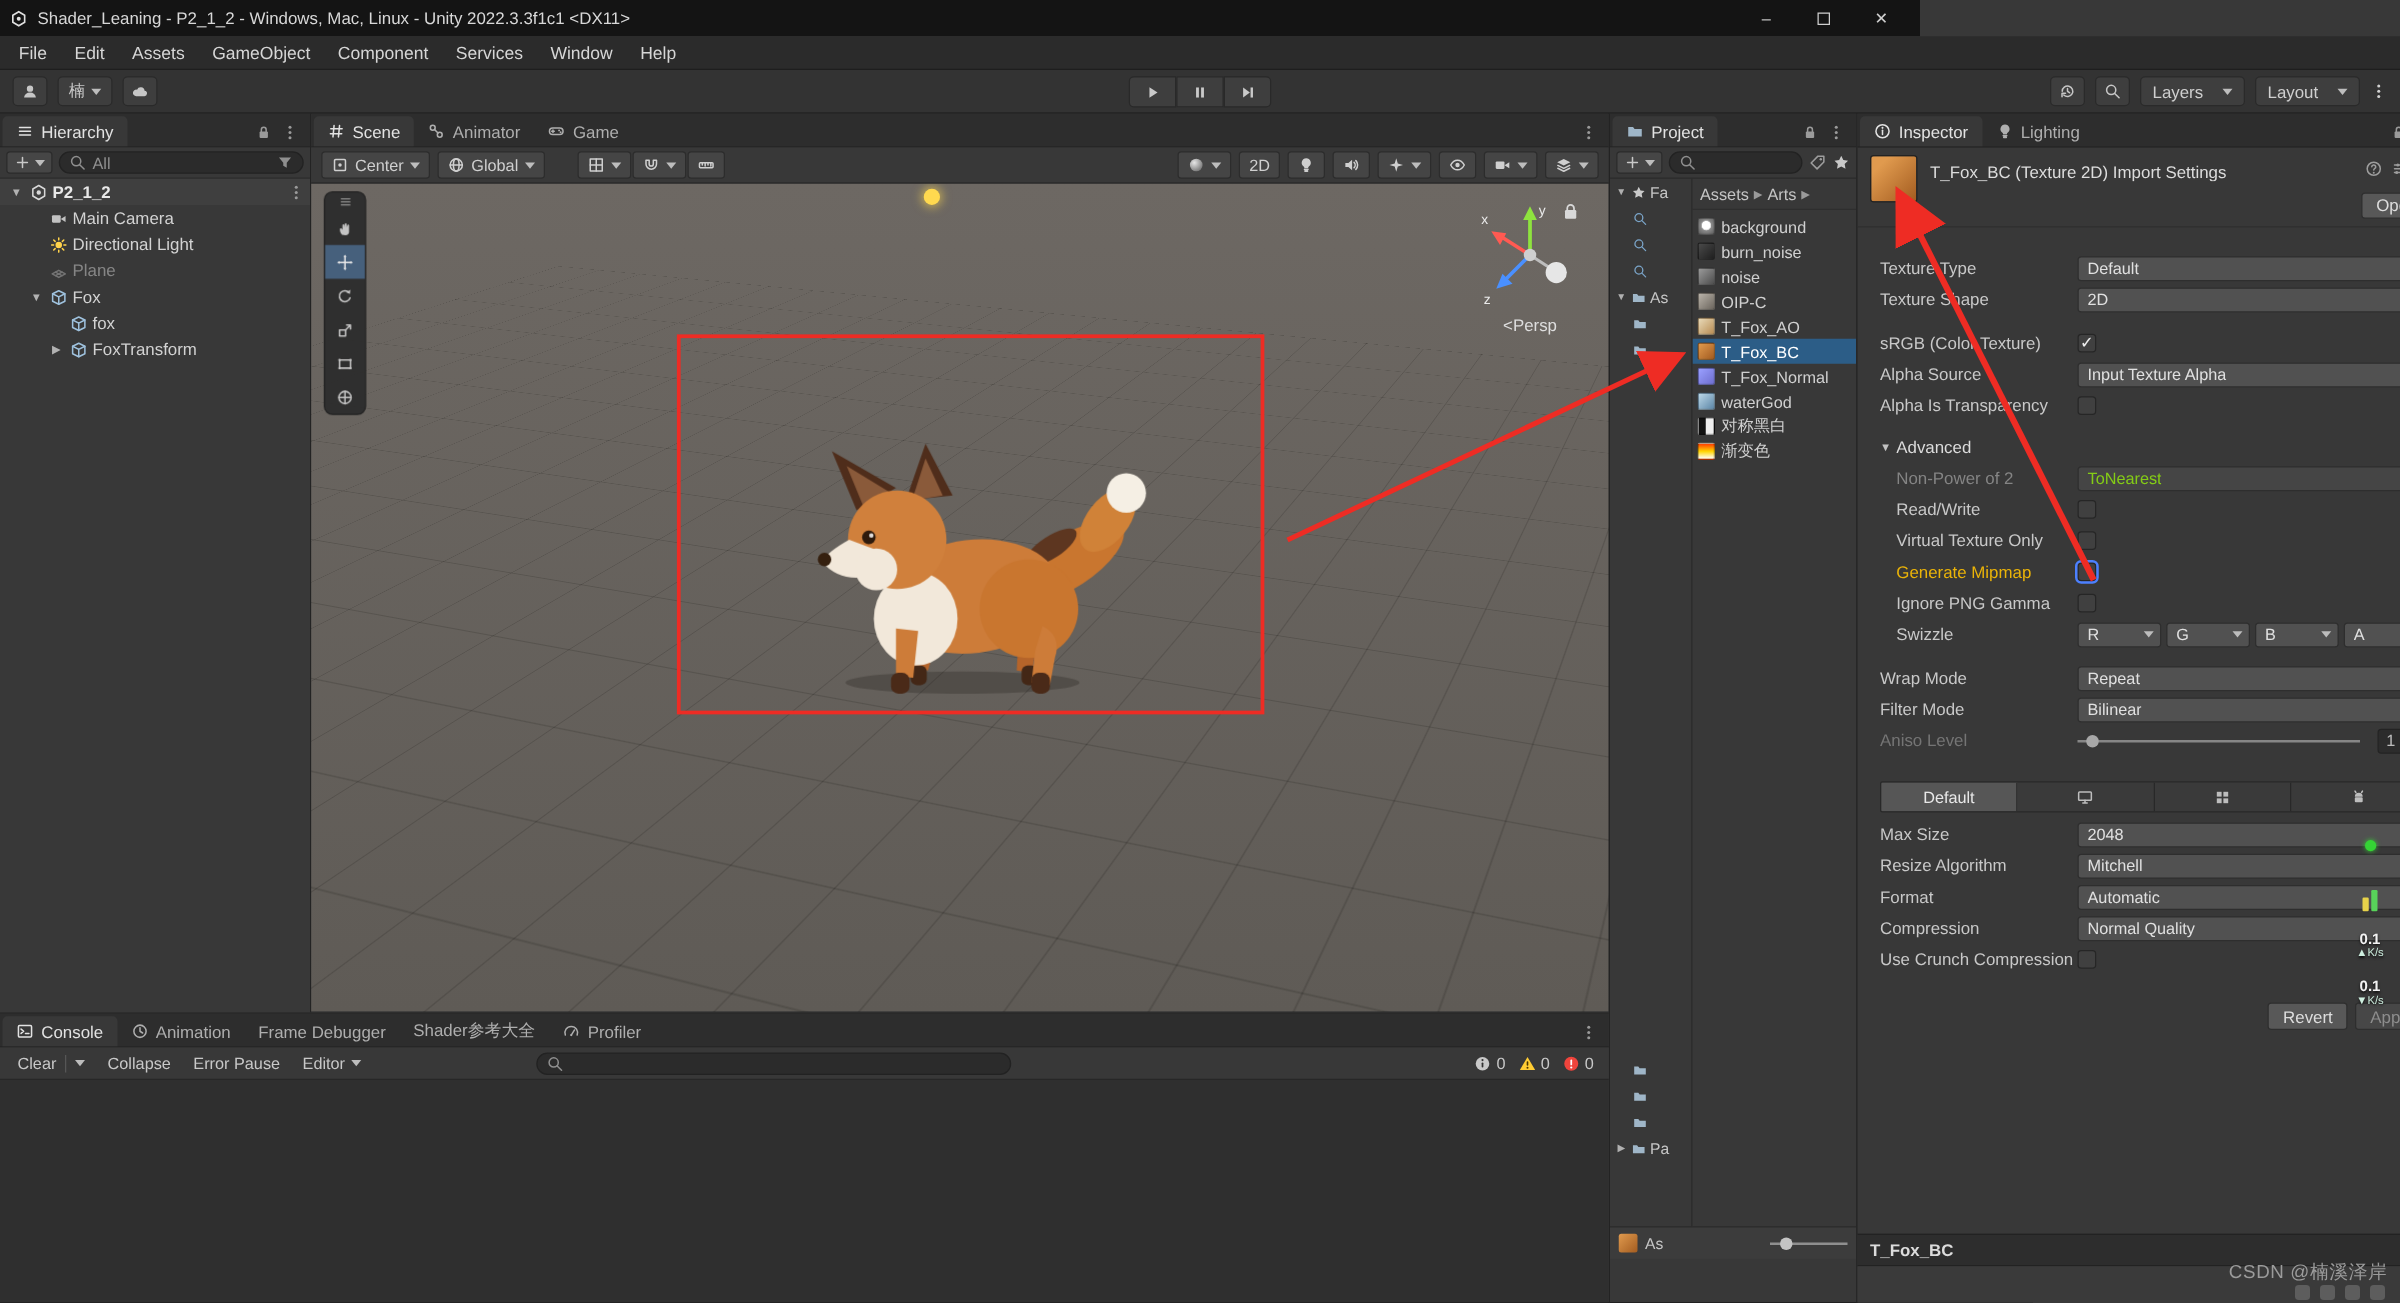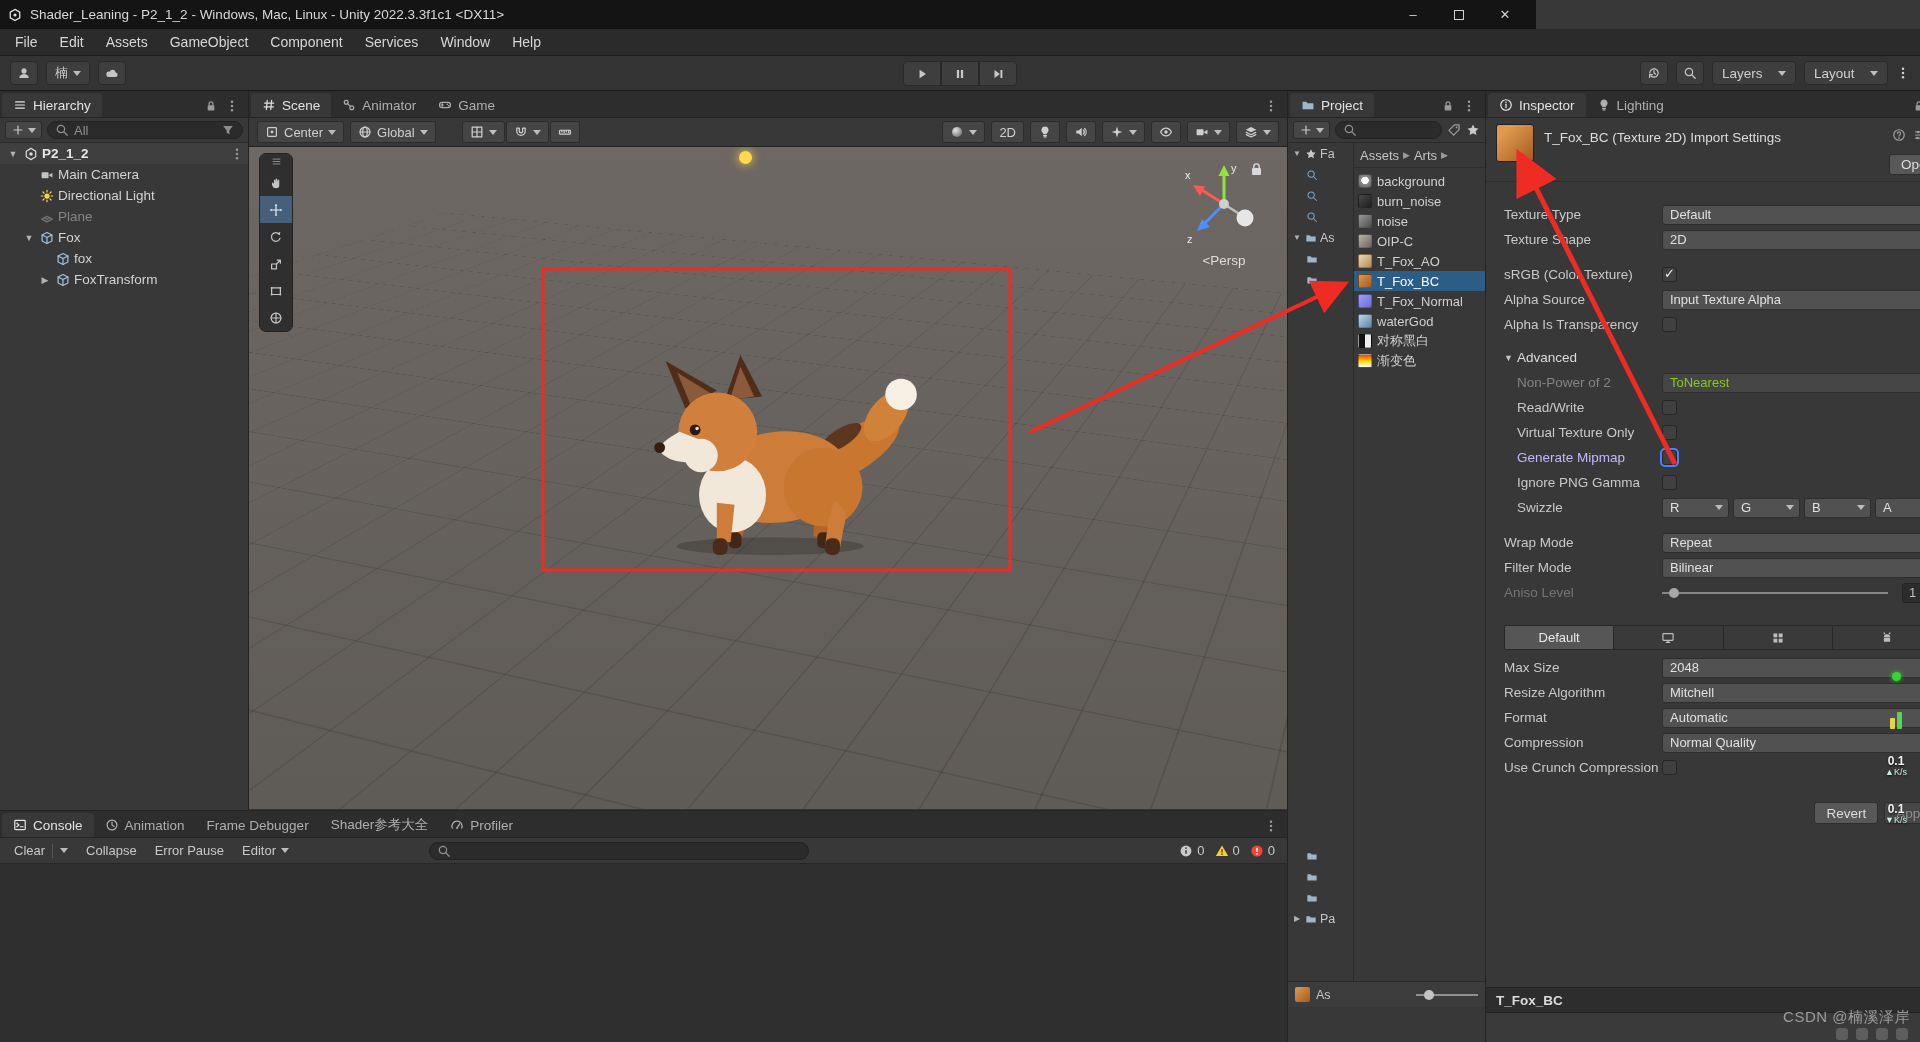--- a/index.html
+++ b/index.html
@@ -88,21 +88,21 @@
   #insp-thumb{position:absolute;left:10px;top:6px;width:38px;height:38px;border-radius:3px;background:linear-gradient(135deg,#e09a4e 20%,#a35c20);border:1px solid #222}
   #insp-title{position:absolute;left:58px;top:12px;right:70px;font-size:13.5px;color:#dcdcdc;white-space:nowrap;overflow:hidden}
   #insp-hicons{position:absolute;right:8px;top:10px;display:flex;gap:7px;color:#9d9d9d}
   .btn{background:#585858;border:1px solid #2e2e2e;border-radius:3px;height:22px;padding:0 11px;font-size:13.5px;color:#ddd;display:inline-flex;align-items:center;justify-content:center}
   .btn.disabled{color:#8d8d8d;background:#474747}
   #open-btn{position:absolute;right:10px;top:36px;height:21px}
   #insp-fields{padding-top:20px}
   .irow{display:flex;align-items:center;height:25px;padding:0 14px 0 18px}
   .ilabel{width:158px;flex:none;font-size:13.5px;color:#c8c8c8;white-space:nowrap;overflow:hidden}
   .ilabel.dim{color:#848484}
-  .ilabel.link{color:#c4b5fd}
+  .ilabel.link{color:#eab308}
   .ictrl{flex:1;display:flex;align-items:center;gap:4px;min-width:0}
   .dd{flex:1;display:flex;align-items:center;gap:4px;background:#515151;border:1px solid #2e2e2e;border-radius:3px;height:20px;padding:0 5px 0 7px;font-size:13px;color:#e0e0e0;min-width:0}
   .dd span.v{white-space:nowrap;overflow:hidden}
   .dd.disabled{background:#454545;color:#84cc16}
   .dd.disabled .caret{border-top-color:#8d8d8d}
   .cb{width:15px;height:15px;background:#404040;border:1px solid #262626;border-radius:3px;position:relative;flex:none}
   .cb.checked::after{content:"\2713";position:absolute;left:1px;top:-2px;color:#ececec;font-size:13px}
   .cb.hl{outline:2px solid #4c80ff;outline-offset:0px}
   .foldrow .farrow{width:13px;font-size:9px;color:#c2c2c2}
   .spacer8{height:8px}.spacer10{height:10px}.spacer20{height:20px}.spacer5{height:5px}
@@ -124,21 +124,21 @@
   .cbtn .divline{width:1px;height:14px;background:#565656;margin:0 2px}
   .console-search{max-width:380px;margin-left:130px}
   .badges{margin-left:auto;display:flex;align-items:center;gap:10px;padding-right:6px}
   .badge{display:flex;align-items:center;gap:4px;color:#c8c8c8;font-size:13px}
   
   #annot{position:absolute;left:0;top:0;z-index:50;pointer-events:none}
   #edgewidget{position:absolute;right:4px;top:672px;z-index:60;width:40px;text-align:center;color:#f2f2f2;text-shadow:0 1px 2px rgba(0,0,0,.8)}
   #edgewidget .gdot{width:9px;height:9px;border-radius:50%;background:#35d435;margin:0 auto;box-shadow:0 0 4px #35d435}
   #edgewidget .bars{display:flex;align-items:flex-end;justify-content:center;gap:2px;height:18px;margin-top:30px}
   #edgewidget .bars i{display:block;width:5px;border-radius:1px}
-  #edgewidget .net{margin-top:26px;line-height:1.05}
+  #edgewidget .net{margin-top:16px;line-height:1.05}
   #edgewidget .net .nv{font-size:12px;font-weight:bold}
   #edgewidget .net .nu{font-size:9px;color:#cdeede}
   #watermark{position:absolute;right:10px;top:1008px;z-index:60;color:#9b9b9b;font-size:15px;letter-spacing:.5px}
   #corner-icons{position:absolute;right:12px;bottom:2px;z-index:60;display:flex;gap:8px;opacity:.55}
   #corner-icons span{width:12px;height:12px;border-radius:3px;background:#7a7a7a;display:block}
   .obj-light{color:#ffd24a}.obj-camera{color:#c2c2c2}.obj-meshplane{color:#aeaeae}.obj-cube{color:#9ec1dd}.obj-unityscene{color:#d8d8d8}
   .searchblue{color:#7aa4c8}
   .folder-ic{color:#9fb6c8}
   .star-ic{color:#c9c9c9}
 </style>

